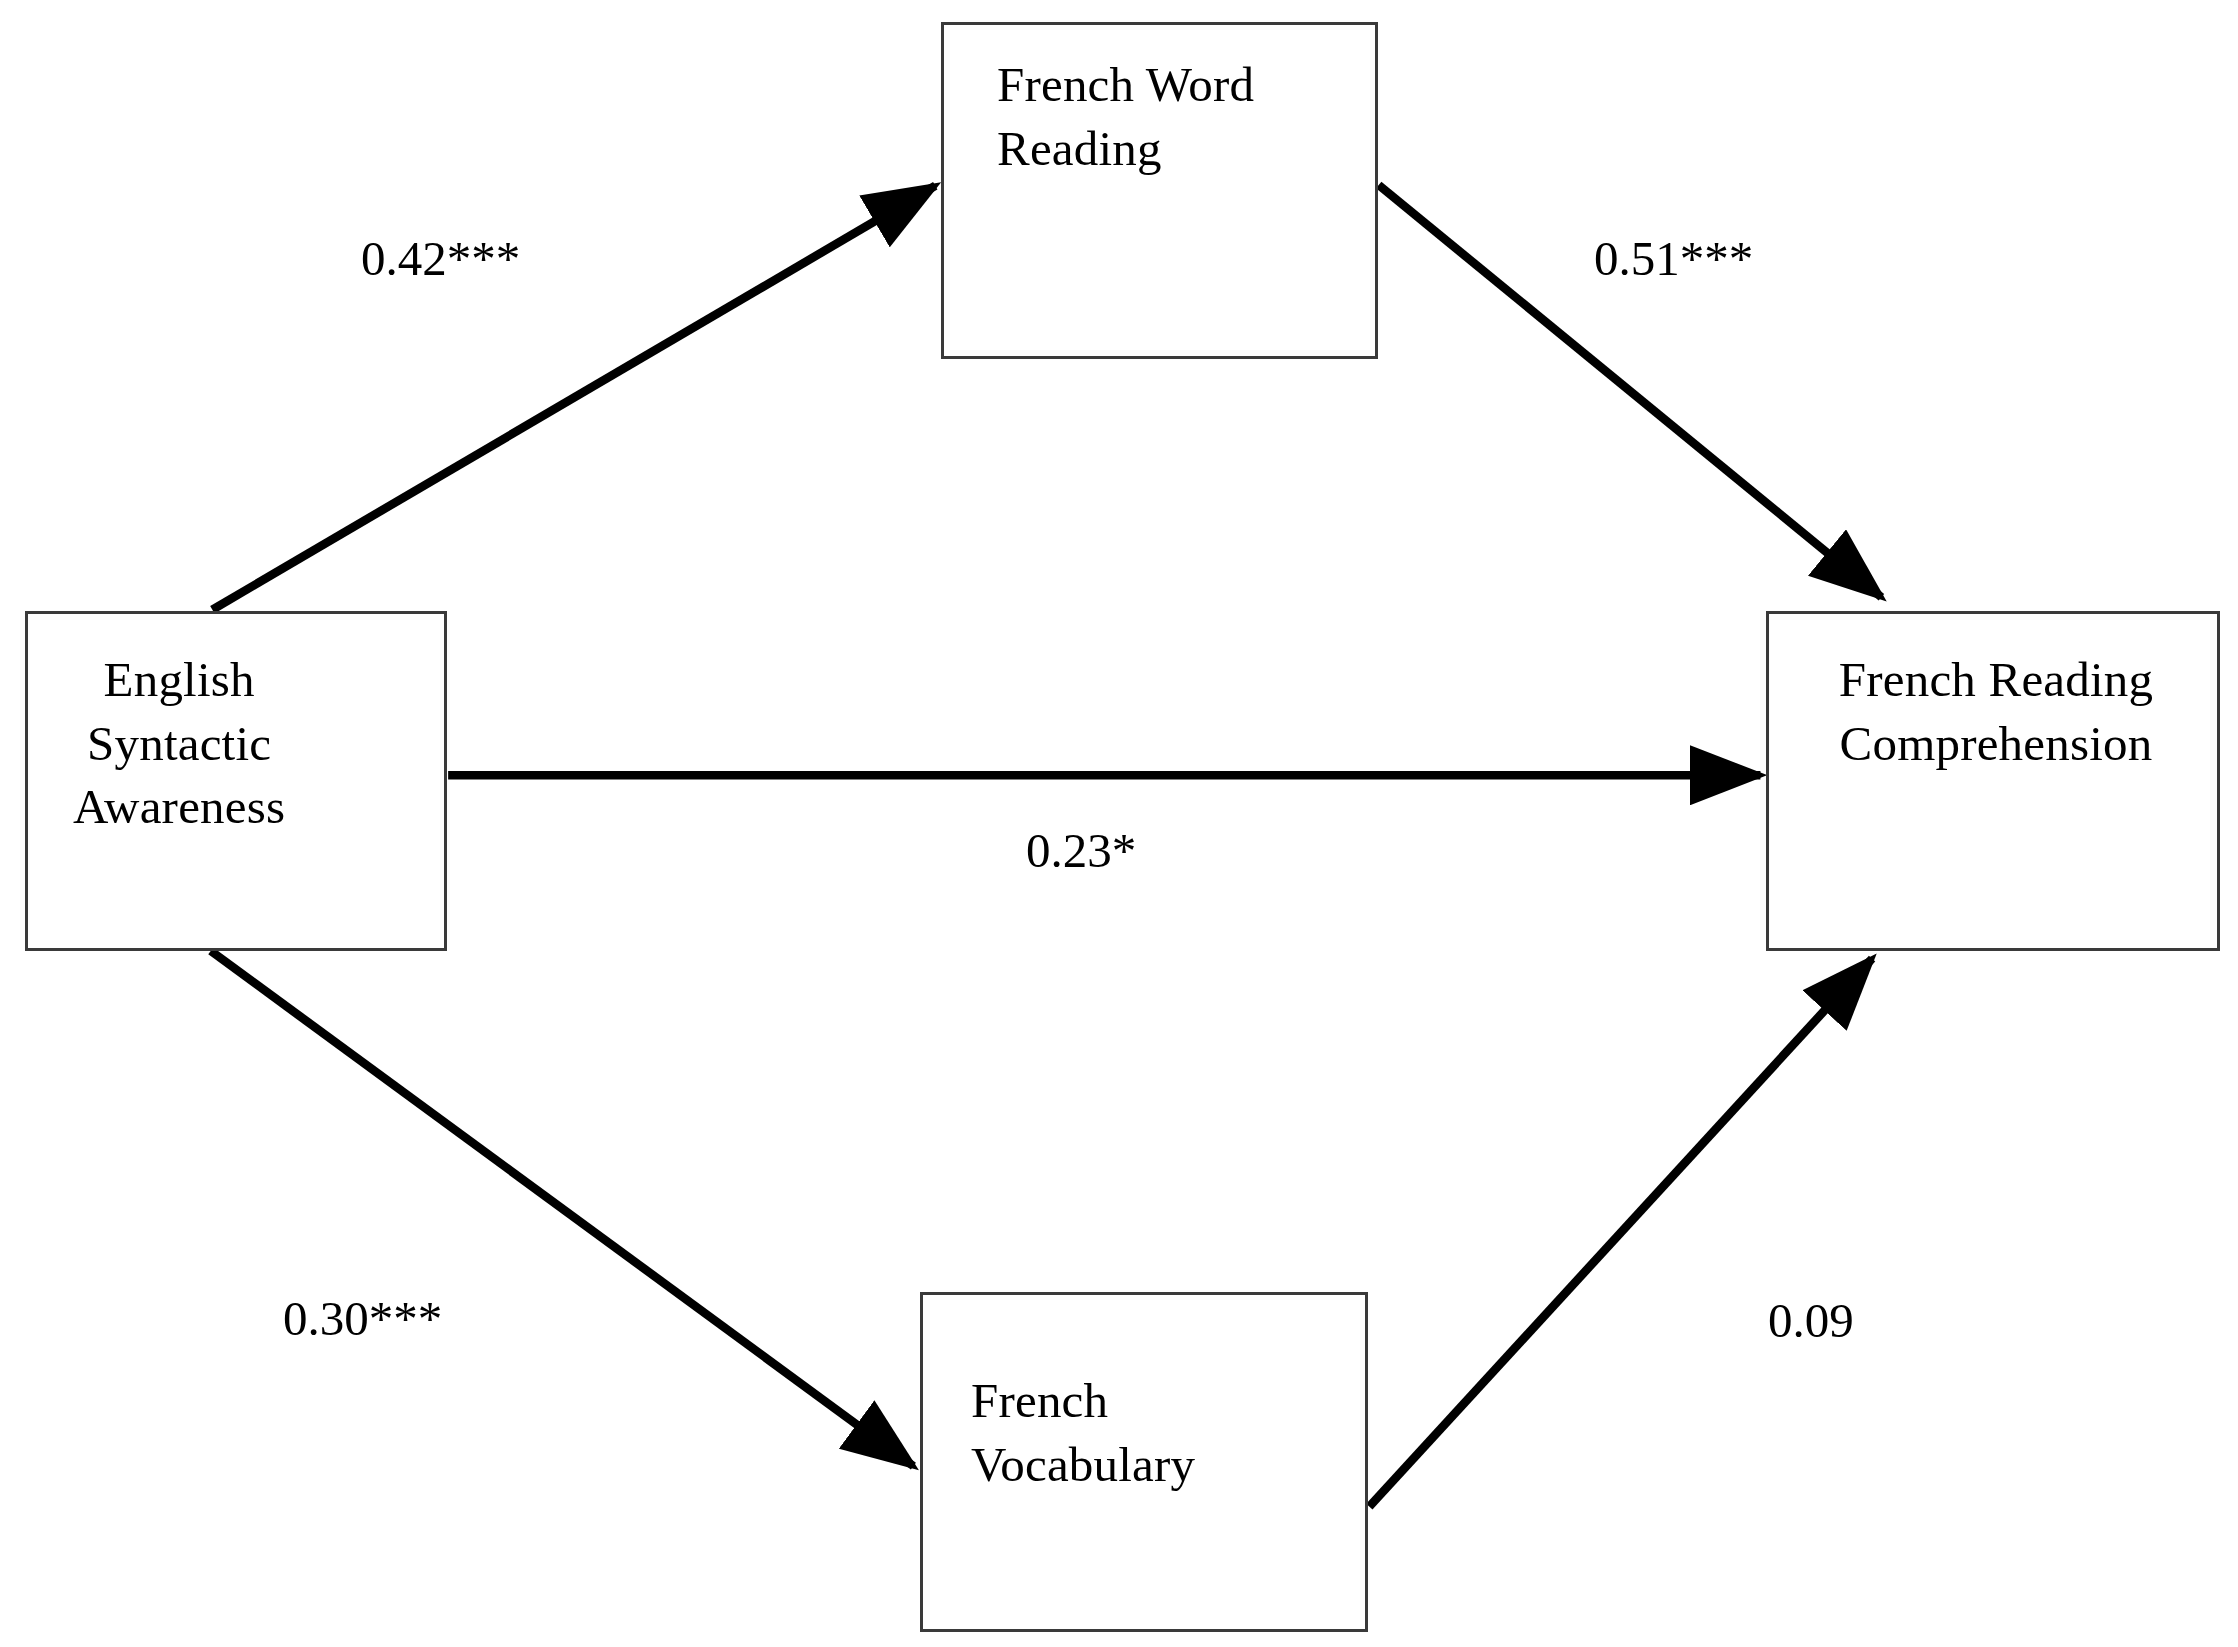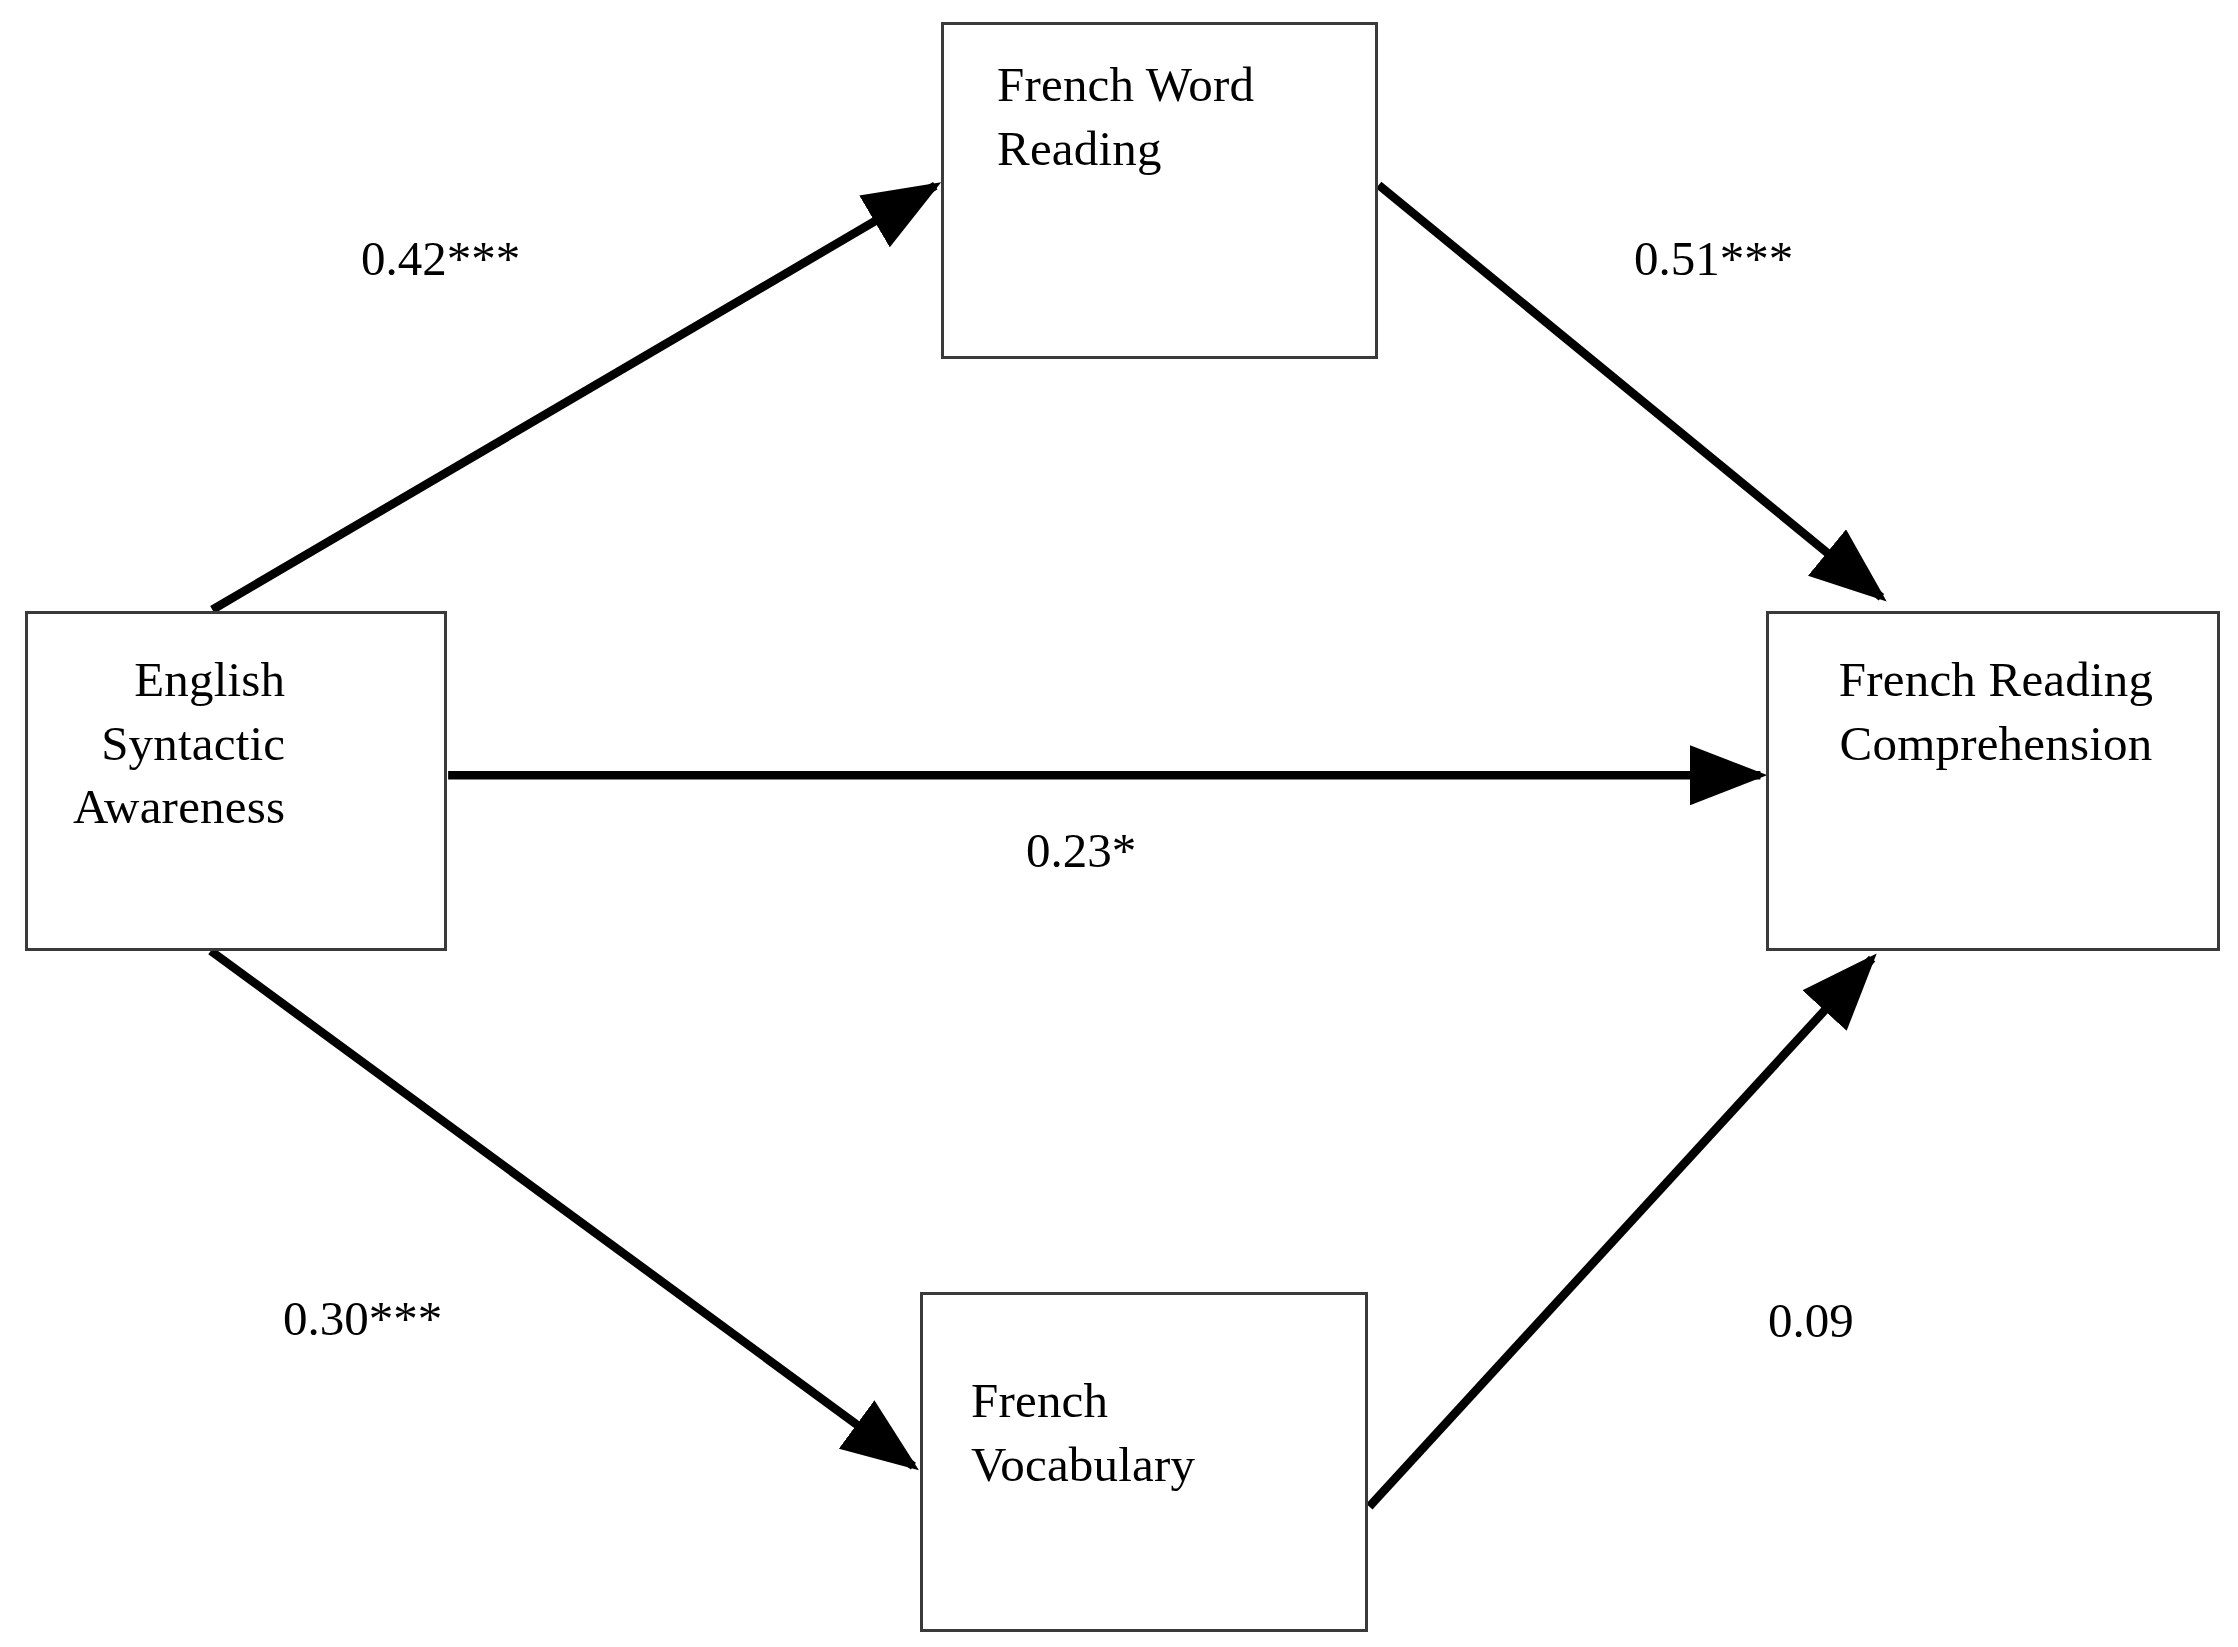--- a/index.html
+++ b/index.html
@@ -45,21 +45,21 @@
   #node-french-word-reading {
     left: 941px;  top: 22px;   width: 437px;  height: 337px;
   }
   #node-french-word-reading .node-label {
     left: 53px; top: 28px; text-align: left;
   }
   #node-english-syntactic-awareness {
     left: 25px;  top: 611px;  width: 422px;  height: 340px;
   }
   #node-english-syntactic-awareness .node-label {
-    left: 45px; top: 34px; text-align: right;
+    left: 45px; top: 34px; text-align: center;
   }
   #node-french-reading-comprehension {
     left: 1766px; top: 611px; width: 454px; height: 340px; padding-left: 16px;
   }
   #node-french-reading-comprehension .node-label {
     left: 0px; top: 34px; width: 454px; text-align: center;
   }
   #node-french-vocabulary {
     left: 920px; top: 1292px; width: 448px; height: 340px;
   }
@@ -69,21 +69,21 @@
   
   .path-label {
     position: absolute;
     font-size: 49px;
     line-height: 1;
     color: #000000;
     white-space: nowrap;
     z-index: 4;
   }
   #label-a1 { left: 361px;  top: 234px; }
-  #label-b1 { left: 1634px; top: 234px; }
+  #label-b1 { left: 1594px; top: 234px; }
   #label-c  { left: 1026px; top: 826px; }
   #label-a2 { left: 283px;  top: 1294px; }
   #label-b2 { left: 1768px; top: 1296px; }
 </style>
 </head>
 <body>
 
 <div id="diagram-root">
 
   <svg id="path-layer" viewBox="0 0 2868 2111">

